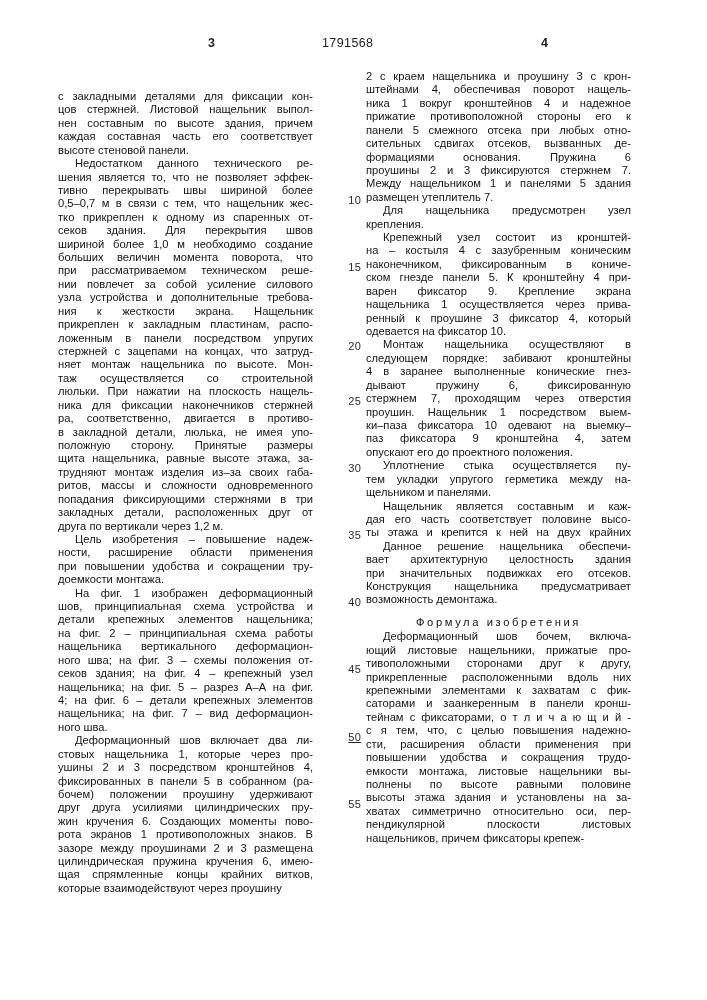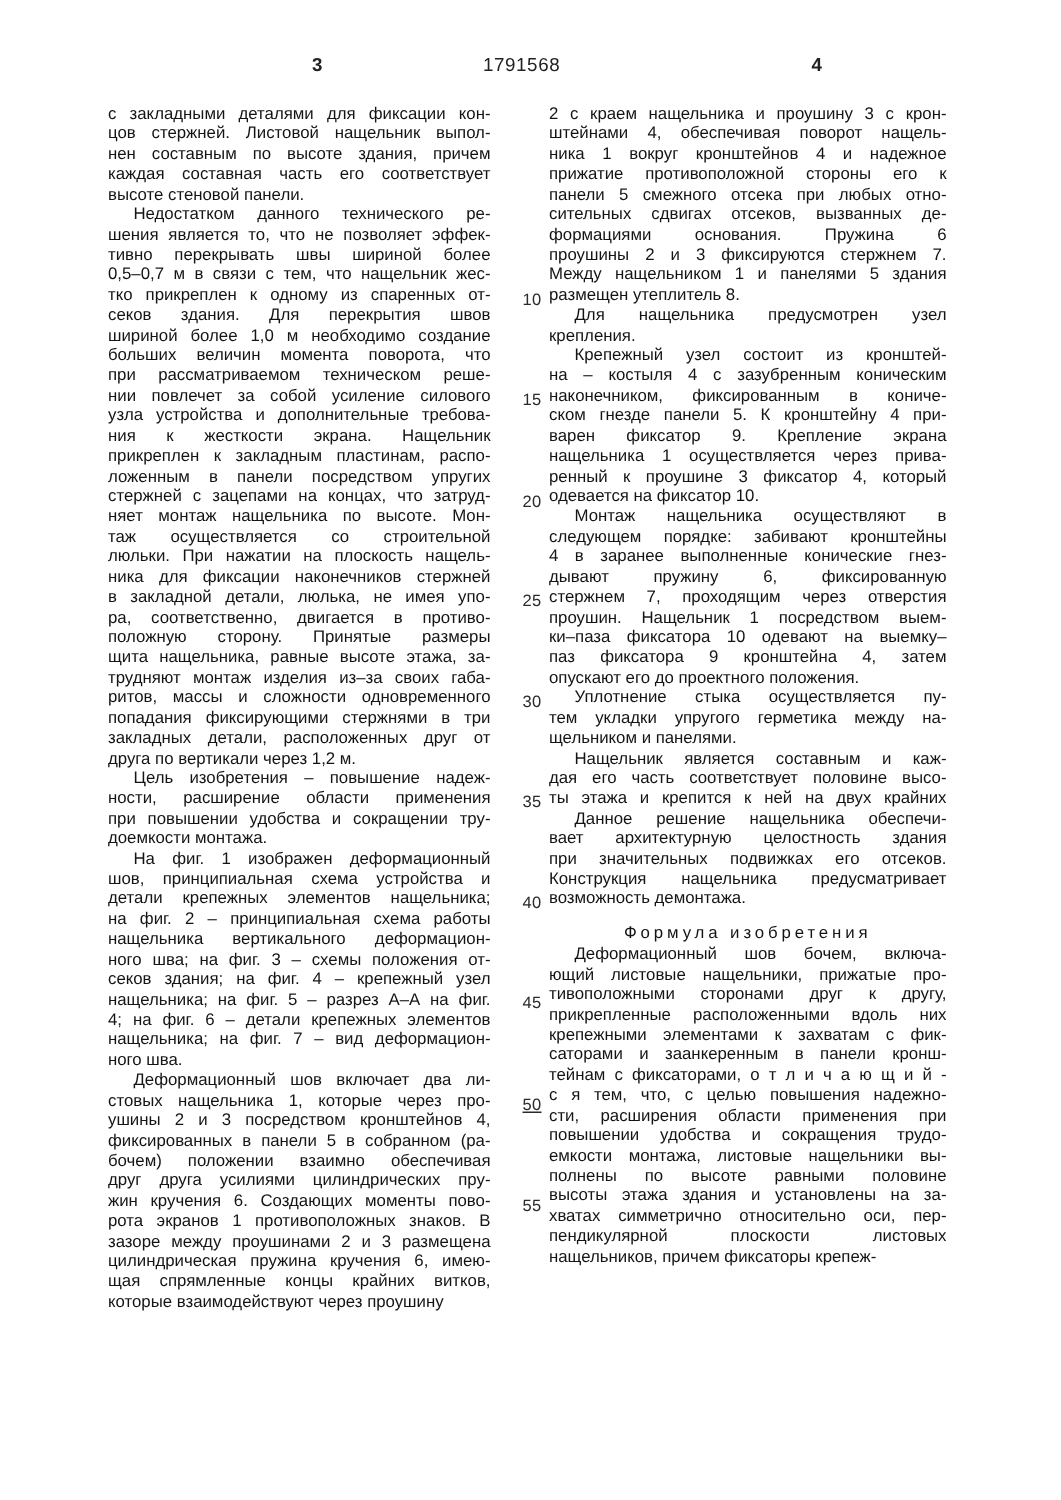--- a/index.html
+++ b/index.html
@@ -49,21 +49,21 @@
   .col {
     position: absolute;
     top: 0;
     font-size: 11.2px;
     line-height: 13.42px;
     text-align: justify;
     text-justify: inter-word;
     color: #141414;
     -webkit-font-smoothing: none;
   }
-  .col-left  { left: 72px;  width: 255px; }
+  .col-left  { left: 58px;  width: 255px; margin-top: 20px; }
   .col-right { left: 366px; width: 265px; }
 
   
   .tline {
     display: block;
     text-align: justify;
     text-align-last: justify;
     white-space: nowrap;
   }
   .tline.nojust {
@@ -127,22 +127,22 @@
       <span class="tline">нии повлечет за собой усиление силового</span>
       <span class="tline">узла устройства и дополнительные требова-</span>
       <span class="tline">ния к жесткости экрана. Нащельник</span>
       <span class="tline">прикреплен к закладным пластинам, распо-</span>
       <span class="tline">ложенным в панели посредством упругих</span>
       <span class="tline">стержней с зацепами на концах, что затруд-</span>
       <span class="tline">няет монтаж нащельника по высоте. Мон-</span>
       <span class="tline">таж осуществляется со строительной</span>
       <span class="tline">люльки. При нажатии на плоскость нащель-</span>
       <span class="tline">ника для фиксации наконечников стержней</span>
+      <span class="tline">ра, соответственно, двигается в противо-</span>
       <span class="tline">в закладной детали, люлька, не имея упо-</span>
-      <span class="tline">ра, соответственно, двигается в противо-</span>
       <span class="tline">положную сторону. Принятые размеры</span>
       <span class="tline">щита нащельника, равные высоте этажа, за-</span>
       <span class="tline">трудняют монтаж изделия из–за своих габа-</span>
       <span class="tline">ритов, массы и сложности одновременного</span>
       <span class="tline">попадания фиксирующими стержнями в три</span>
       <span class="tline">закладных детали, расположенных друг от</span>
       <span class="tline nojust">друга по вертикали через 1,2 м.</span>
       <span class="tline ind">Цель изобретения – повышение надеж-</span>
       <span class="tline">ности, расширение области применения</span>
       <span class="tline">при повышении удобства и сокращении тру-</span>
@@ -155,40 +155,40 @@
       <span class="tline">ного шва; на фиг. 3 – схемы положения от-</span>
       <span class="tline">секов здания; на фиг. 4 – крепежный узел</span>
       <span class="tline">нащельника; на фиг. 5 – разрез А–А на фиг.</span>
       <span class="tline">4; на фиг. 6 – детали крепежных элементов</span>
       <span class="tline">нащельника; на фиг. 7 – вид деформацион-</span>
       <span class="tline nojust">ного шва.</span>
       <span class="tline ind">Деформационный шов включает два ли-</span>
       <span class="tline">стовых нащельника 1, которые через про-</span>
       <span class="tline">ушины 2 и 3 посредством кронштейнов 4,</span>
       <span class="tline">фиксированных в панели 5 в собранном (ра-</span>
-      <span class="tline">бочем) положении взаимно обеспечивая</span>
+      <span class="tline">бочем) положении проушину удерживают</span>
       <span class="tline">друг друга усилиями цилиндрических пру-</span>
       <span class="tline">жин кручения 6. Создающих моменты пово-</span>
       <span class="tline">рота экранов 1 противоположных знаков. В</span>
       <span class="tline">зазоре между проушинами 2 и 3 размещена</span>
       <span class="tline">цилиндрическая пружина кручения 6, имею-</span>
       <span class="tline">щая спрямленные концы крайних витков,</span>
       <span class="tline nojust">которые взаимодействуют через проушину</span>
     </div>
   <div class="col col-right" id="col-right">
       <span class="tline">2 с краем нащельника и проушину 3 с крон-</span>
       <span class="tline">штейнами 4, обеспечивая поворот нащель-</span>
       <span class="tline">ника 1 вокруг кронштейнов 4 и надежное</span>
       <span class="tline">прижатие противоположной стороны его к</span>
       <span class="tline">панели 5 смежного отсека при любых отно-</span>
       <span class="tline">сительных сдвигах отсеков, вызванных де-</span>
       <span class="tline">формациями основания. Пружина 6</span>
       <span class="tline">проушины 2 и 3 фиксируются стержнем 7.</span>
       <span class="tline">Между нащельником 1 и панелями 5 здания</span>
-      <span class="tline nojust">размещен утеплитель 8.</span>
+      <span class="tline nojust">размещен утеплитель 7.</span>
       <span class="tline ind">Для нащельника предусмотрен узел</span>
       <span class="tline nojust">крепления.</span>
       <span class="tline ind">Крепежный узел состоит из кронштей-</span>
       <span class="tline">на – костыля 4 с зазубренным коническим</span>
       <span class="tline">наконечником, фиксированным в кониче-</span>
       <span class="tline">ском гнезде панели 5. К кронштейну 4 при-</span>
       <span class="tline">варен фиксатор 9. Крепление экрана</span>
       <span class="tline">нащельника 1 осуществляется через прива-</span>
       <span class="tline">ренный к проушине 3 фиксатор 4, который</span>
       <span class="tline nojust">одевается на фиксатор 10.</span>
@@ -228,21 +228,21 @@
       <span class="tline">высоты этажа здания и установлены на за-</span>
       <span class="tline">хватах симметрично относительно оси, пер-</span>
       <span class="tline">пендикулярной плоскости листовых</span>
       <span class="tline nojust">нащельников, причем фиксаторы крепеж-</span>
     </div>
 </div>
 
 <div class="gutter" id="gutter">
     <span class="lnum" style="top: 123.78px;">10</span>
     <span class="lnum" style="top: 190.88px;">15</span>
-    <span class="lnum" style="top: 259px;">20</span>
+    <span class="lnum" style="top: 270px;">20</span>
     <span class="lnum" style="top: 325.08px;">25</span>
     <span class="lnum" style="top: 392.18px;">30</span>
     <span class="lnum" style="top: 459.28px;">35</span>
     <span class="lnum" style="top: 526.38px;">40</span>
     <span class="lnum" style="top: 593.48px;">45</span>
     <span class="lnum" style="top: 660.58px; text-decoration: underline;">50</span>
     <span class="lnum" style="top: 727.68px;">55</span>
   </div>
 
 </body></html>

